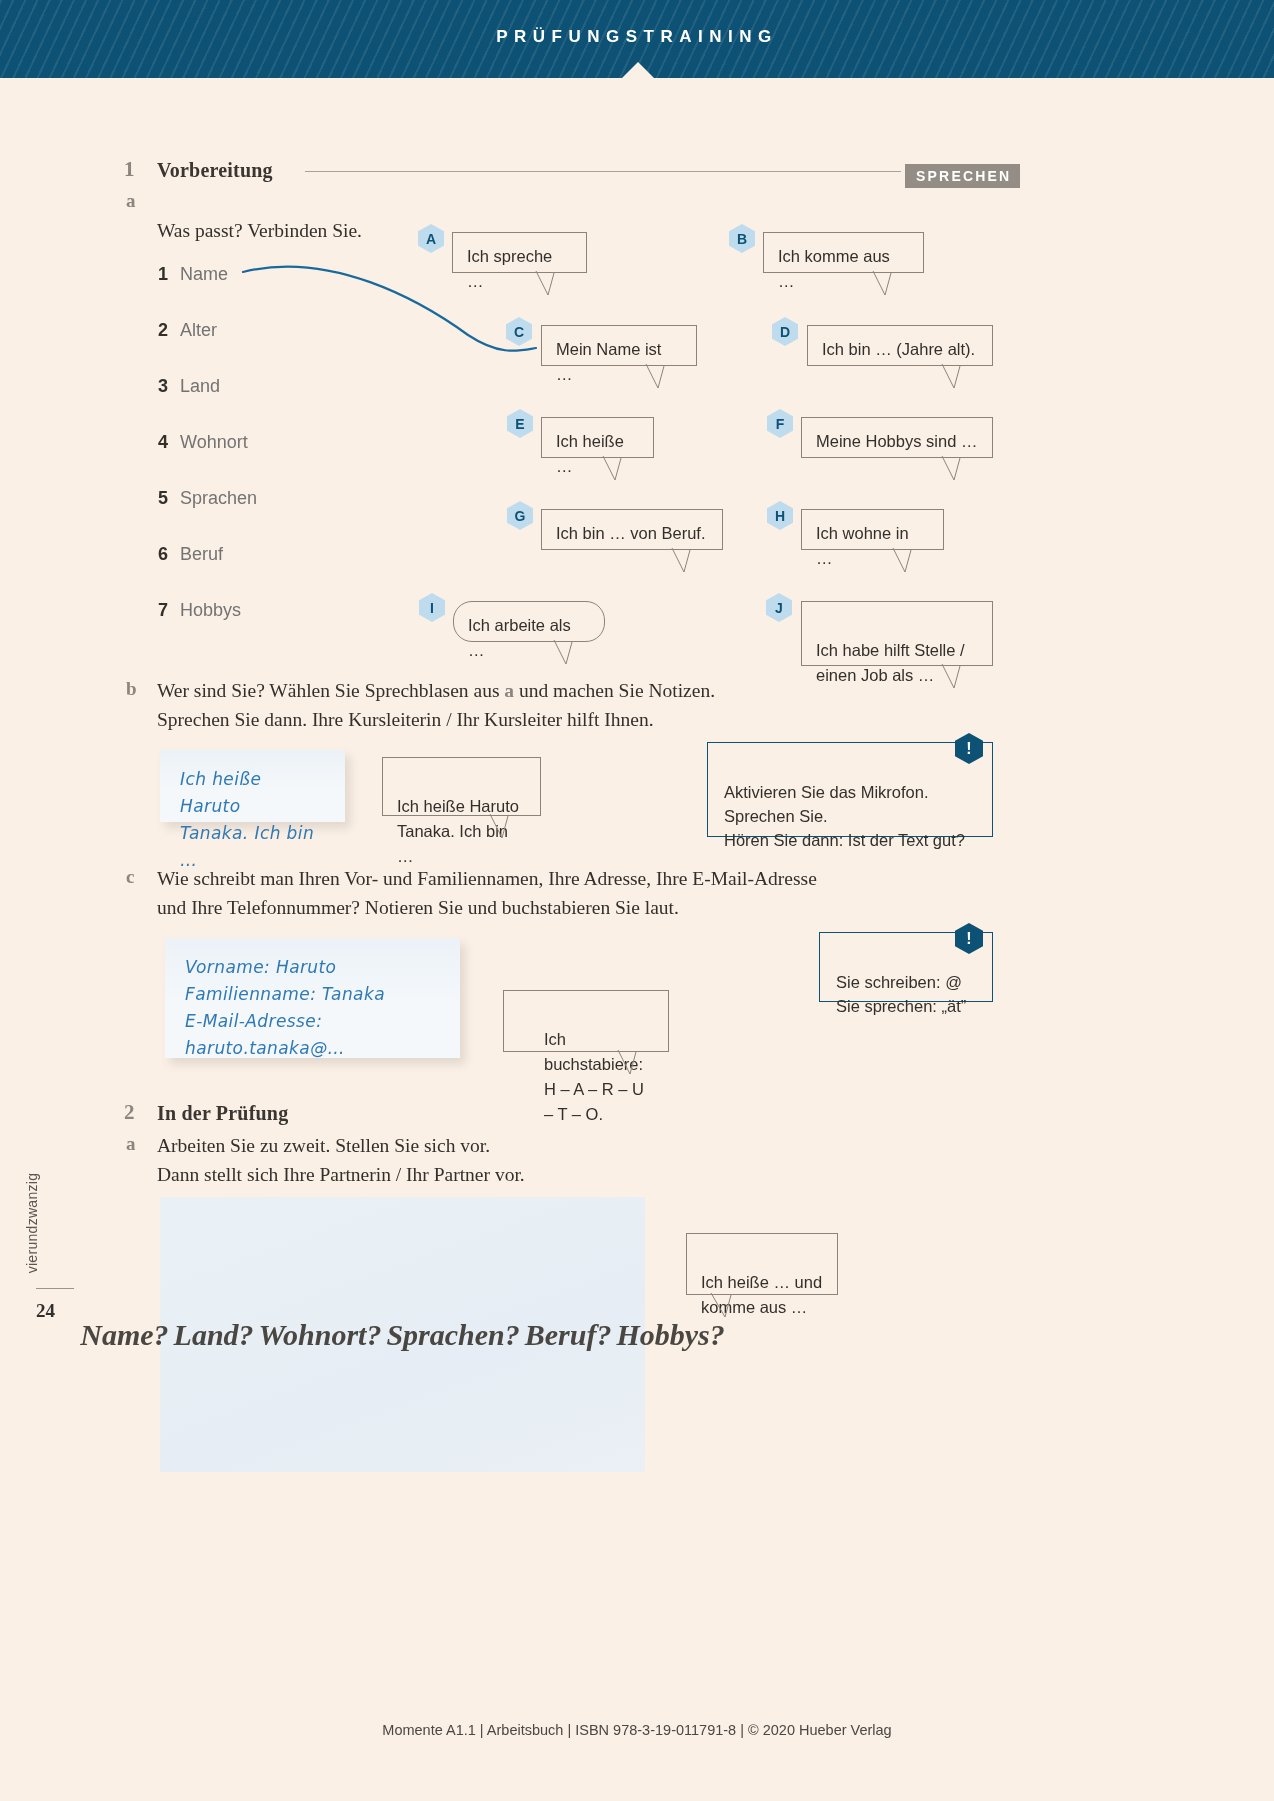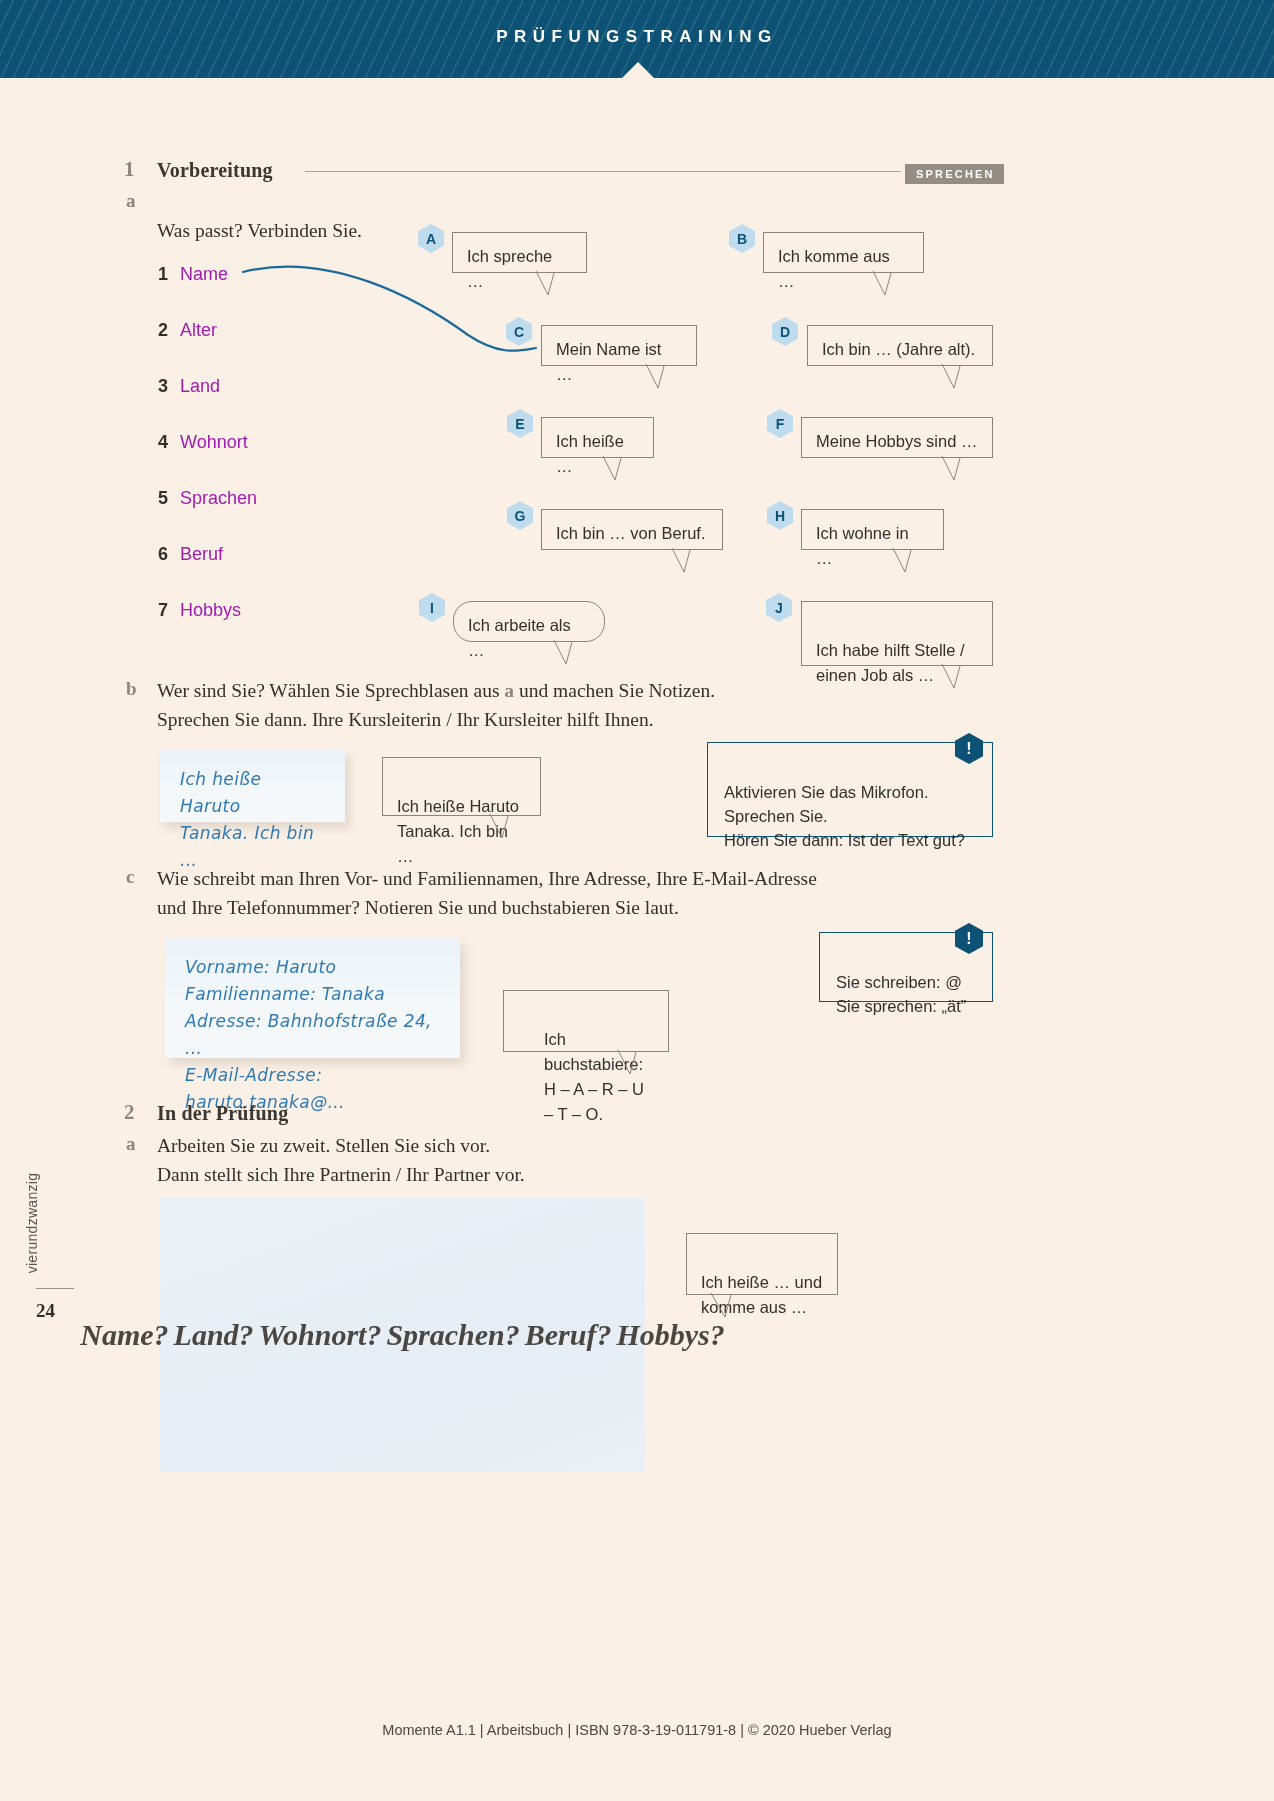--- a/index.html
+++ b/index.html
@@ -55,27 +55,27 @@
     font-size:19px;color:#8c867e;
   }
   .para{
     position:absolute;font-family:"Liberation Serif",serif;font-size:19.5px;
     color:#33302c;line-height:29px;white-space:pre-line;
   }
   .para b{font-weight:700;color:#8c867e;}
   
   .skill-badge{
     position:absolute;background:#938d85;color:#ffffff;
-    font-family:"Liberation Sans",sans-serif;font-size:11px;font-weight:700;
+    font-family:"Liberation Sans",sans-serif;font-size:14px;font-weight:700;
     letter-spacing:2.2px;padding:4px 9px 4px 11px;
   }
   
   .mlist-item{position:absolute;font-family:"Liberation Sans",sans-serif;font-size:18px;}
   .mlist-num{display:inline-block;width:22px;font-weight:700;color:#33302c;}
-  .mlist-label{color:#a21caf;margin-top:20px;}
+  .mlist-label{color:#737373;margin-top:20px;}
   
   .bubble{
     position:absolute;border:1px solid #8c847a;background:transparent;
     font-family:"Liberation Sans",sans-serif;font-size:16.5px;color:#33302c;
     line-height:25px;box-sizing:border-box;padding:11px 14px;
   }
   .bubble .tail{
     position:absolute;right:22px;bottom:-23px;width:30px;height:24px;overflow:visible;
   }
   .bubble-letter{
@@ -278,21 +278,20 @@
 </div>
 <div class="tip-badge" style="left:955px;top:733px;">!</div>
 
 <div class="sub-letter" style="left:126px;top:866px;">c</div>
 <div class="para" style="left:157px;top:864px;width:880px;">Wie schreibt man Ihren Vor- und Familiennamen, Ihre Adresse, Ihre E-Mail-Adresse
 und Ihre Telefonnummer? Notieren Sie und buchstabieren Sie laut.</div>
 
 <div class="note" style="left:165px;top:938px;width:295px;height:120px;">
   <div class="note-line">Vorname: Haruto</div>
   <div class="note-line">Familienname: Tanaka</div>
-  <div class="note-line">Adresse: Bahnhofstraße 24, …</div>
   <div class="note-line">E-Mail-Adresse: haruto.tanaka@…</div>
 </div>
 
 <div class="bubble" style="left:503px;top:990px;width:166px;height:62px;white-space:pre-line;padding-left:40px;">
   <span>Ich buchstabiere:
 H – A – R – U – T – O.</span>
   <svg class="tail" viewBox="0 0 30 24">
       <path d="M2 0 L14 24 L20 2" fill="none" stroke="#8c847a" stroke-width="1"></path>
     </svg>
 </div>

